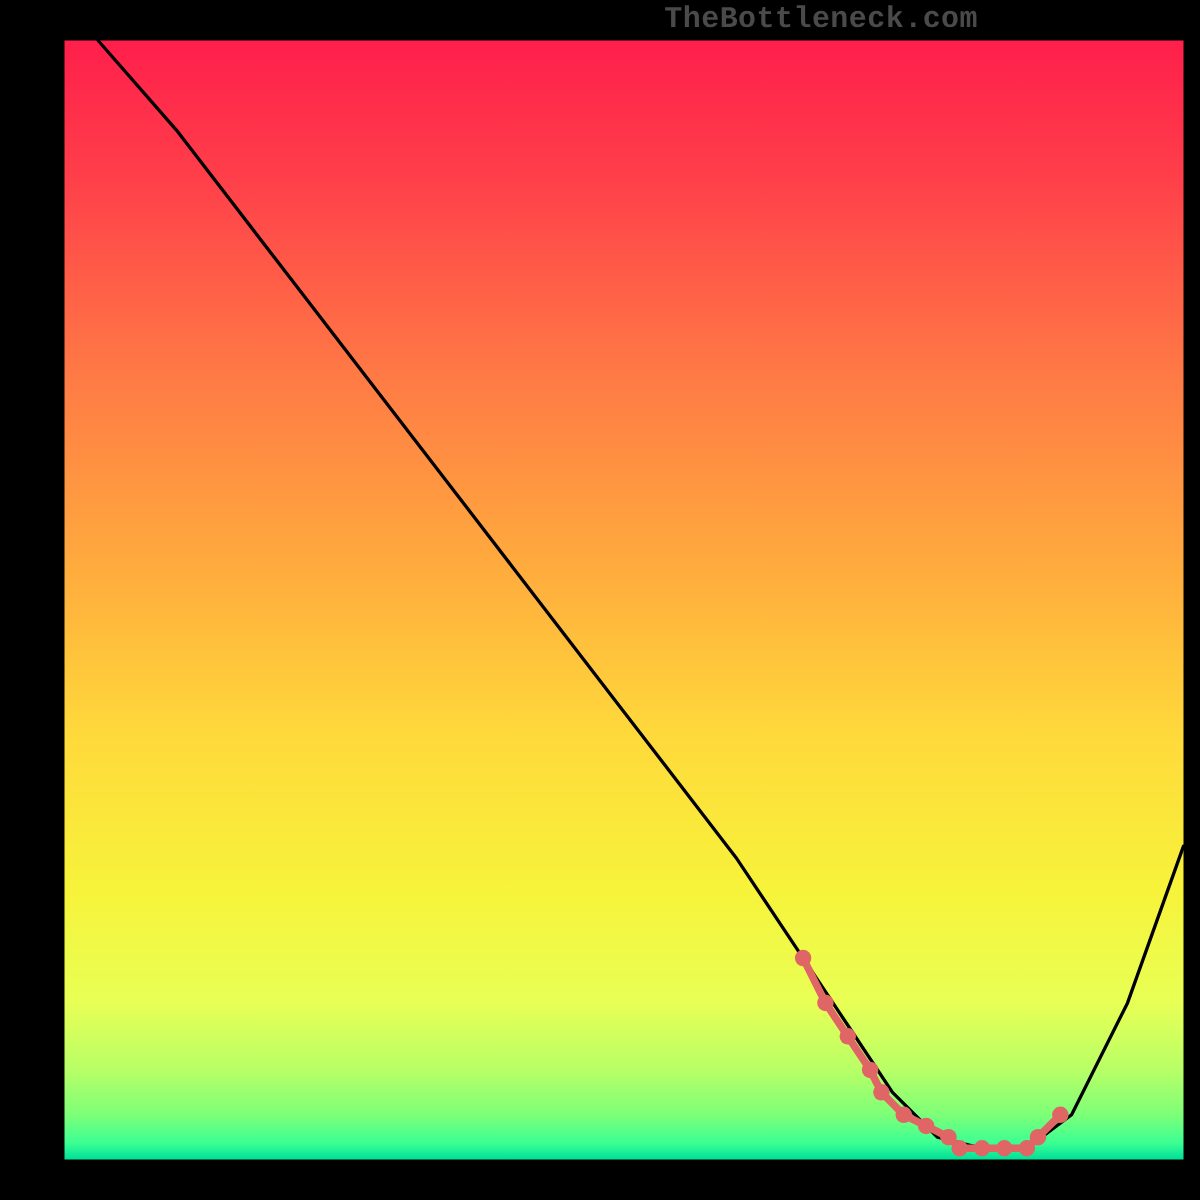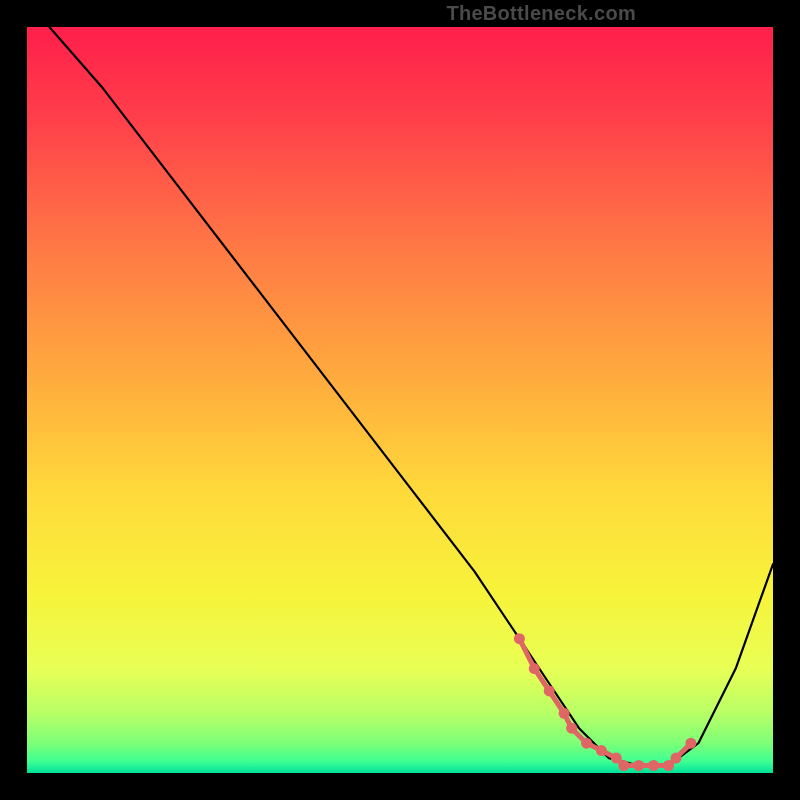--- a/index.html
+++ b/index.html
@@ -6,24 +6,25 @@
     margin: 0;
     padding: 0;
     width: 800px;
     height: 800px;
     background: #000000;
     font-family: Arial, Helvetica, sans-serif;
     overflow: hidden;
   }
   .frame {
     position: absolute;
-    left: 0;
+    left: 16px;
     top: 0;
     width: 644px;
     height: 800px;
+    font-family: Liberation Mono, monospace;
   }
   .watermark {
     position: absolute;
     top: 2px;
     right: 8px;
     color: #4a4a4a;
     font-size: 20px;
     font-weight: bold;
     letter-spacing: 0.3px;
     user-select: none;

